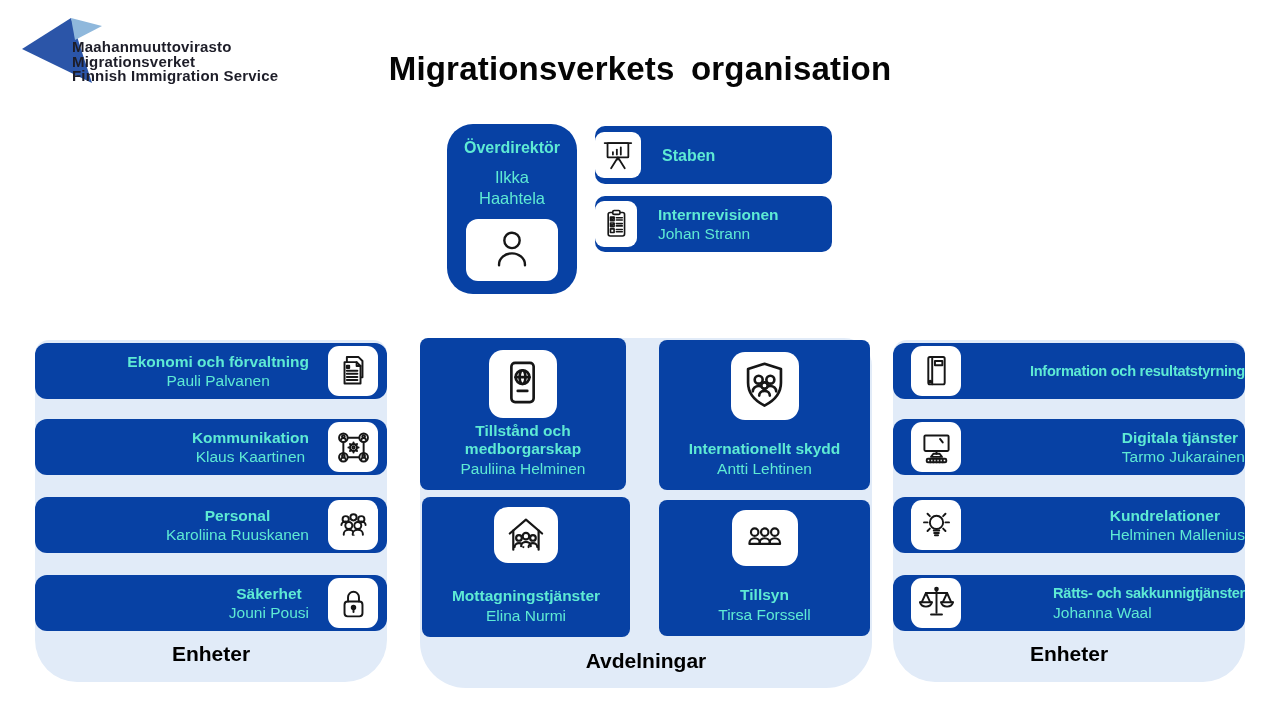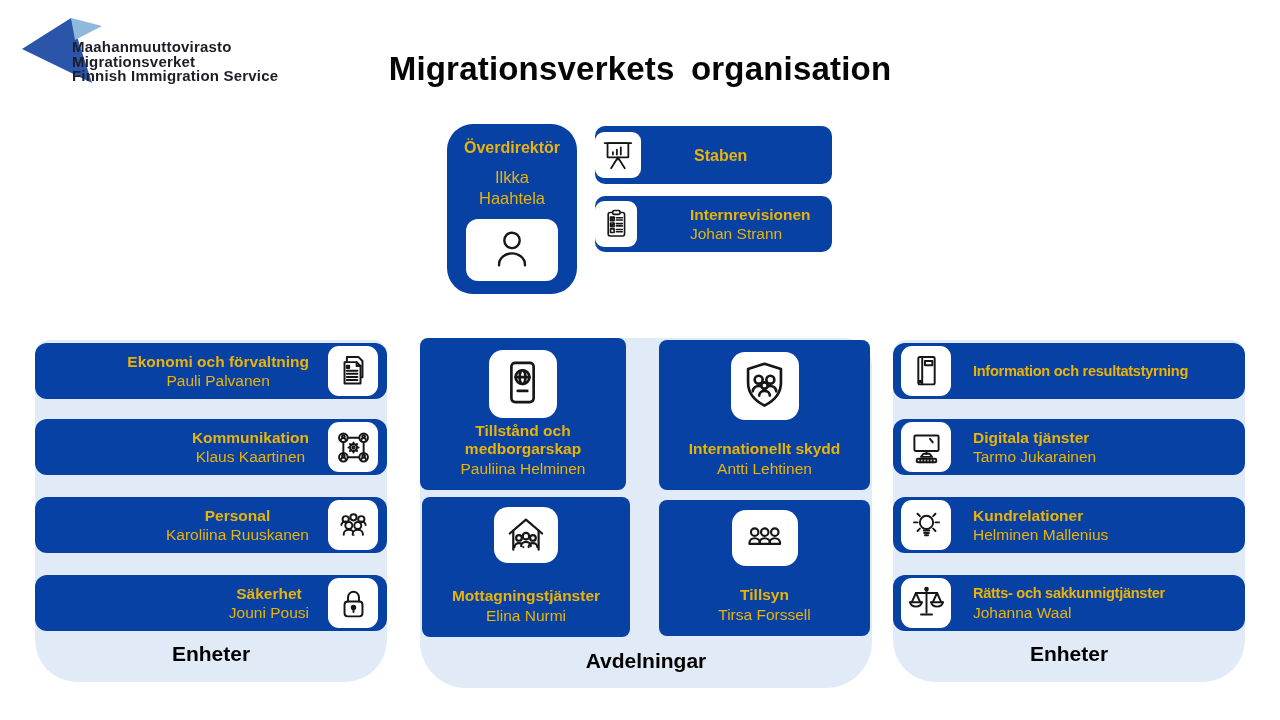--- a/index.html
+++ b/index.html
@@ -9,54 +9,54 @@
   
   .logo-mark{position:absolute;left:18px;top:12px;width:100px;height:90px;}
   .logo-text{position:absolute;left:72px;top:40px;font-size:15px;font-weight:bold;
              color:#1d1d28;line-height:14.5px;letter-spacing:.2px;}
 
   
   .page-title{position:absolute;left:0;right:0;top:50px;text-align:center;
               font-size:33px;font-weight:bold;color:#050505;word-spacing:7px;letter-spacing:.2px;}
 
   
-  .blue{background:#0741A4;color:#eab308;box-sizing:border-box;position:absolute;}
+  .blue{background:#0741A4;color:#5eead4;box-sizing:border-box;position:absolute;}
   .iconbox{background:#fff;display:flex;align-items:center;justify-content:center;flex:0 0 auto;}
   .iconbox svg{width:78%;height:78%;}
   .iconbox svg *{fill:none;stroke:#161616;stroke-width:5;stroke-linecap:round;stroke-linejoin:round;}
 
   
   .dir-box{left:447px;top:124px;width:130px;height:170px;border-radius:26px;
            display:flex;flex-direction:column;align-items:center;}
   .dir-role{margin-top:15px;font-size:16px;font-weight:bold;}
   .dir-name{margin-top:10px;font-size:16.5px;line-height:21px;text-align:center;width:100px;}
   .dir-icon{position:absolute;bottom:13px;left:50%;transform:translateX(-50%);
             width:92px;height:62px;border-radius:12px;}
   .dir-icon svg{width:48px;height:48px;}
 
   
-  .staff{left:595px;width:237px;border-radius:10px;display:flex;align-items:center;gap:32px;}
+  .staff{left:595px;width:237px;border-radius:10px;display:flex;align-items:center;}
   .staff .iconbox{border-radius:9px;}
   .staff-text{margin-left:21px;}
   .bx-title{font-size:15.5px;font-weight:bold;line-height:19px;}
   .bx-name{font-size:15.5px;line-height:19px;}
 
   
   .colgroup{position:absolute;background:#E1EBF8;}
   .col-left{left:35px;top:340px;width:352px;height:342px;border-radius:14px 14px 42px 42px;}
   .col-mid{left:420px;top:338px;width:452px;height:350px;border-radius:28px 28px 46px 46px;}
   .col-right{left:893px;top:340px;width:352px;height:342px;border-radius:14px 14px 42px 42px;}
   .col-label{position:absolute;left:0;right:0;text-align:center;font-weight:bold;
              color:#000;font-size:21px;}
 
   
   .hbox{left:0;width:352px;height:56px;border-radius:12px;display:flex;align-items:center;}
   .lbox{justify-content:flex-end;padding-right:9px;}
   .lbox .htext{text-align:center;margin-right:19px;}
-  .rbox{justify-content:flex-start;padding-left:8px;}
+  .rbox{justify-content:space-between;padding-left:18px;}
   .rbox .htext{text-align:left;margin-left:22px;}
   .sq50{width:50px;height:50px;border-radius:11px;}
   .tight{font-size:14.6px;letter-spacing:-.3px;white-space:nowrap;}
 
   
   .mbox{border-radius:8px;display:flex;flex-direction:column;align-items:center;padding-bottom:12px;}
   .m-ic{border-radius:14px;margin-top:12px;}
   .m-title{margin-top:auto;font-size:15.5px;font-weight:bold;line-height:18px;
            text-align:center;padding:0 13px;}
   .m-name{margin-top:2px;font-size:15.5px;}

